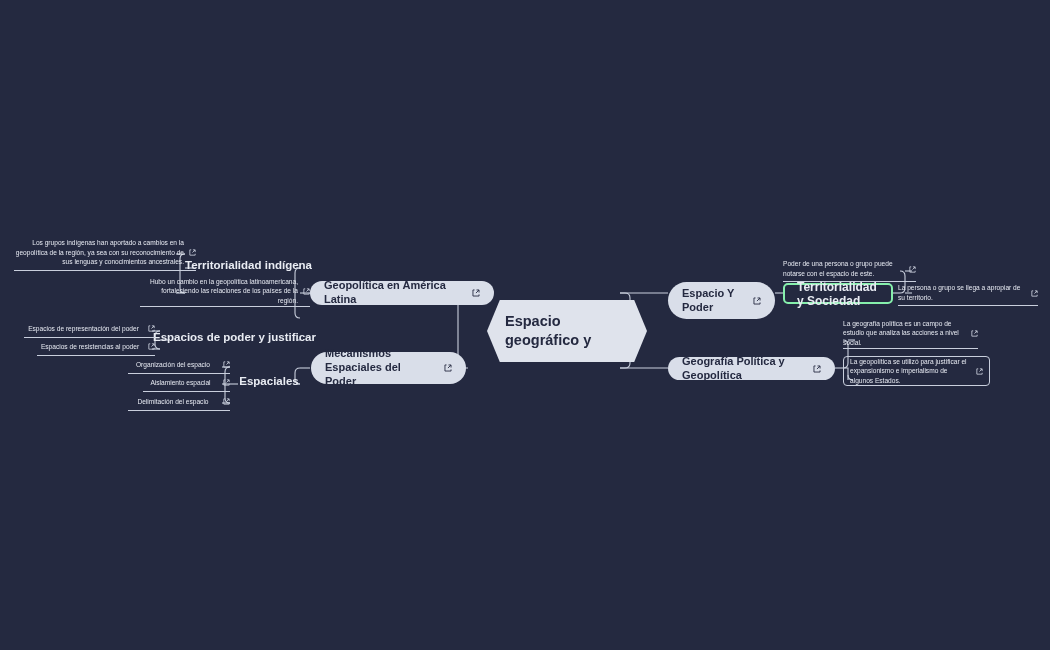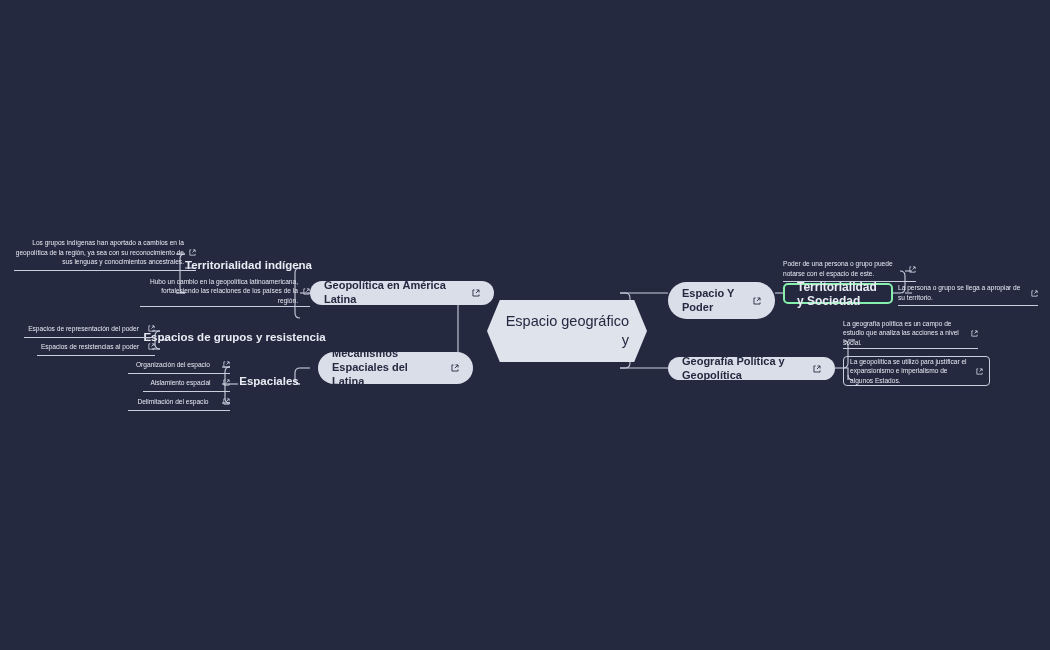--- a/index.html
+++ b/index.html
@@ -23,24 +23,24 @@
     width: 1050px; height: 650px;
     pointer-events: none;
   }
 
   
   .node { position: absolute; box-sizing: border-box; }
 
   .root {
     background: #dfe3ec;
     color: #242940;
-    font-weight: normal;
+    font-weight: bold;
     font-size: 14.5px;
     line-height: 1.3;
-    text-align: right;
+    text-align: left;
     display: flex;
     align-items: center;
     justify-content: center;
     clip-path: polygon(8% 0%, 92% 0%, 100% 50%, 92% 100%, 8% 100%, 0% 50%);
     padding: 0 18px;
   }
 
   .pill {
     background: #d9dee9;
     color: #242940;
@@ -169,24 +169,24 @@
     <span class="lbl">Geopolítica en América Latina</span>
     <span class="exlink">
       <svg width="8" height="8" viewBox="0 0 10 10">
           <path d="M3.2 1.2H1.2v7.6h7.6V6.8" fill="none" stroke="#242940" stroke-width="1.1"></path>
           <path d="M5.6 1.2h3.2v3.2" fill="none" stroke="#242940" stroke-width="1.1"></path>
           <path d="M8.6 1.4 4.9 5.1" fill="none" stroke="#242940" stroke-width="1.1"></path>
         </svg>
     </span>
   </div>
 
-  <div class="node pill" style="left:318px; top:352px; width:155px; height:32px;">
+  <div class="node pill" style="left:311px; top:352px; width:155px; height:32px;">
     <span class="lbl">
       <span>Mecanismos Espaciales del</span><br>
-      <span>Latina</span>
+      <span>Poder</span>
     </span>
     <span class="exlink">
       <svg width="8" height="8" viewBox="0 0 10 10">
           <path d="M3.2 1.2H1.2v7.6h7.6V6.8" fill="none" stroke="#242940" stroke-width="1.1"></path>
           <path d="M5.6 1.2h3.2v3.2" fill="none" stroke="#242940" stroke-width="1.1"></path>
           <path d="M8.6 1.4 4.9 5.1" fill="none" stroke="#242940" stroke-width="1.1"></path>
         </svg>
     </span>
   </div>
 
@@ -210,21 +210,21 @@
           <path d="M8.6 1.4 4.9 5.1" fill="none" stroke="#242940" stroke-width="1.1"></path>
         </svg>
     </span>
   </div>
 
   <div class="node plainlabel" style="left:196px; top:259px; width:105px; height:18px;">
     <span>Territorialidad indígena</span>
   </div>
 
   <div class="node plainlabel" style="left:168px; top:331px; width:133px; height:18px;">
-    <span>Espacios de grupos y resistencia</span>
+    <span>Espacios de poder y justificar</span>
   </div>
 
   <div class="node plainlabel" style="left:238px; top:375px; width:62px; height:18px;">
     <span>Espaciales</span>
   </div>
 
   <div class="node boxed" style="left:783px; top:283px; width:110px; height:21px; justify-content:center;">
     <span>Territorialidad y Sociedad</span>
   </div>
 

